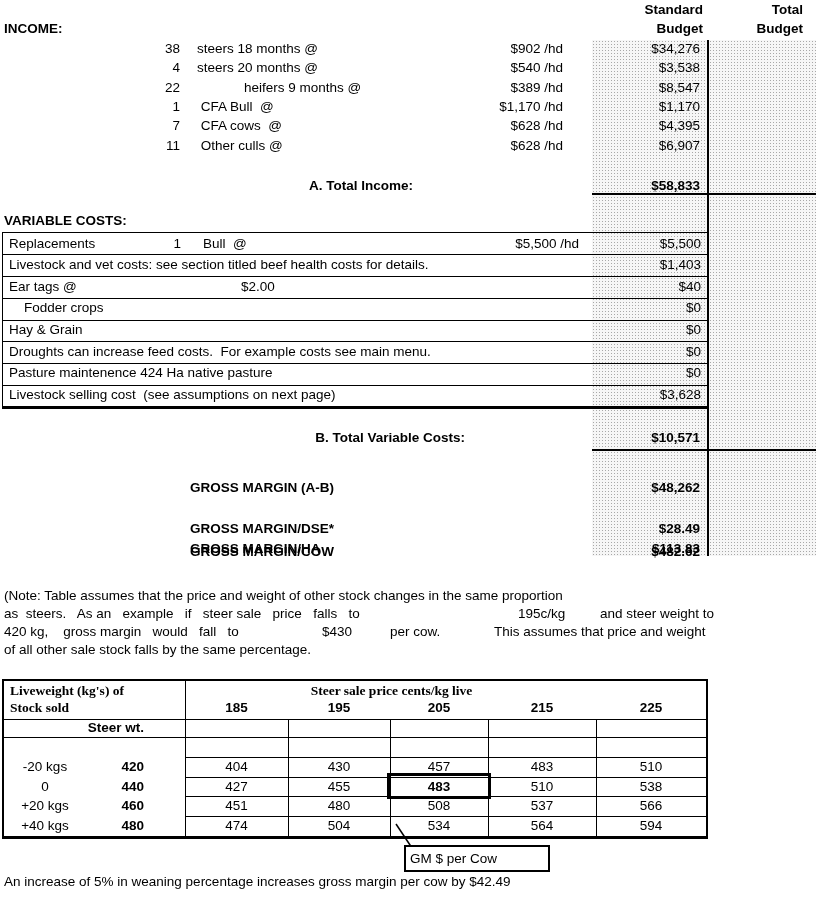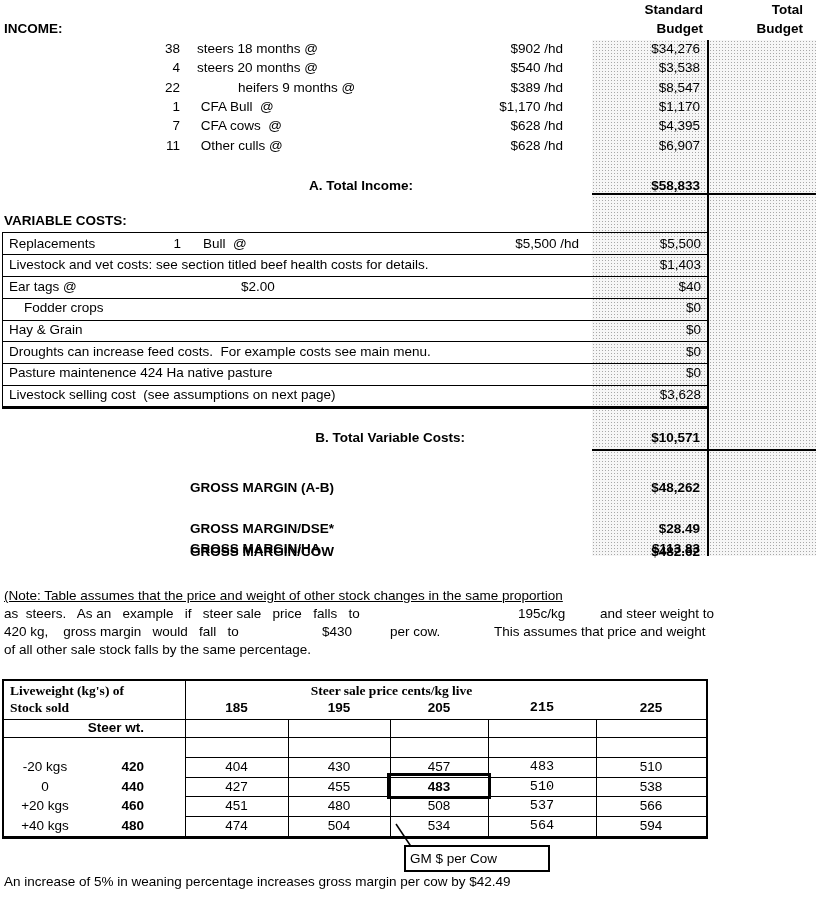--- a/index.html
+++ b/index.html
@@ -18,21 +18,21 @@
   .row-box{height:16px;line-height:16px;}
   
   #vc-table{left:2px;top:232px;width:706px;height:175px;border:1px solid #000;box-sizing:border-box;}
   .vc-row{left:0;width:704px;height:18px;line-height:18px;}
   
   #sens-table{left:2px;top:679px;width:706px;height:160px;border:2px solid #000;border-bottom:3px solid #000;box-sizing:border-box;}
   .sens-row{left:0;width:702px;height:19.8px;}
   .sens-cell{position:absolute;top:0;height:100%;line-height:19px;text-align:center;}
   .sens-cell.hl{font-weight:bold;}
   .sc0{left:181px;width:103px;} .sc1{left:284px;width:102px;} .sc2{left:386px;width:98px;}
-  .sc3{left:484px;width:108px;font-family:Liberation Mono, monospace;} .sc4{left:592px;width:110px;}
+  .sc3{left:484px;width:108px;} .sc4{left:592px;width:110px;}
   #hl-box{left:383px;top:92px;width:104px;height:26px;border:3px solid #000;box-sizing:border-box;}
   #gm-callout-box{left:404px;top:845px;width:146px;height:27px;border:2px solid #000;box-sizing:border-box;
                   line-height:23px;padding-left:4px;background:#fff;}
 </style>
 </head>
 <body>
 
 <div id="page">
 
   <div class="abs dotted" style="left:592px;top:40px;width:224px;height:516px;"></div>
@@ -53,21 +53,21 @@
 
     <div class="abs row-box" style="left: 0px; width: 816px; top: 60.3px;">
       <span class="abs r" style="left:130px;width:50px;">4</span>
       <span class="abs pre" style="left:197px;">steers 20 months @</span>
       <span class="abs r" style="left:420px;width:143px;">$540 /hd</span>
       <span class="abs r" style="left:560px;width:140px;">$3,538</span>
     </div>
 
     <div class="abs row-box" style="left: 0px; width: 816px; top: 79.6px;">
       <span class="abs r" style="left:130px;width:50px;">22</span>
-      <span class="abs pre" style="left:191px;padding-left:47px;">heifers 9 months @</span>
+      <span class="abs pre" style="left:197px;padding-left:47px;">heifers 9 months @</span>
       <span class="abs r" style="left:420px;width:143px;">$389 /hd</span>
       <span class="abs r" style="left:560px;width:140px;">$8,547</span>
     </div>
 
     <div class="abs row-box" style="left: 0px; width: 816px; top: 98.9px;">
       <span class="abs r" style="left:130px;width:50px;">1</span>
       <span class="abs pre" style="left:197px;"> CFA Bull  @</span>
       <span class="abs r" style="left:420px;width:143px;">$1,170 /hd</span>
       <span class="abs r" style="left:560px;width:140px;">$1,170</span>
     </div>
@@ -193,21 +193,21 @@
     <div class="abs row-box" style="left: 0px; width: 816px; top: 520.8px;">
       <span class="abs b" style="left:190px;">GROSS MARGIN/DSE*</span>
       <span class="abs r b" style="left:560px;width:140px;">$28.49</span>
     </div>
 
     <div class="abs row-box" style="left: 0px; width: 816px; top: 541.2px;">
       <span class="abs b" style="left:190px;">GROSS MARGIN/HA</span>
       <span class="abs r b" style="left:560px;width:140px;">$113.83</span>
     </div>
 
-  <div class="abs" style="left:4px;top:588px;text-decoration:underline;">(Note: Table assumes that the price and weight of other stock changes in the same proportion</div>
+  <div class="abs" style="left:4px;top:588px;">(Note: Table assumes that the price and weight of other stock changes in the same proportion</div>
   <div class="abs pre" style="left:4px;top:606px;">as  steers.   As an   example   if   steer sale   price   falls   to</div>
   <div class="abs" style="left:518px;top:606px;">195c/kg</div>
   <div class="abs" style="left:600px;top:606px;">and steer weight to</div>
   <div class="abs pre" style="left:4px;top:624px;">420 kg,    gross margin   would   fall   to</div>
   <div class="abs" style="left:322px;top:624px;">$430</div>
   <div class="abs" style="left:390px;top:624px;">per cow.</div>
   <div class="abs" style="left:494px;top:624px;">This assumes that price and weight</div>
   <div class="abs" style="left:4px;top:642px;">of all other sale stock falls by the same percentage.</div>
 
   <div class="abs" id="sens-table">

